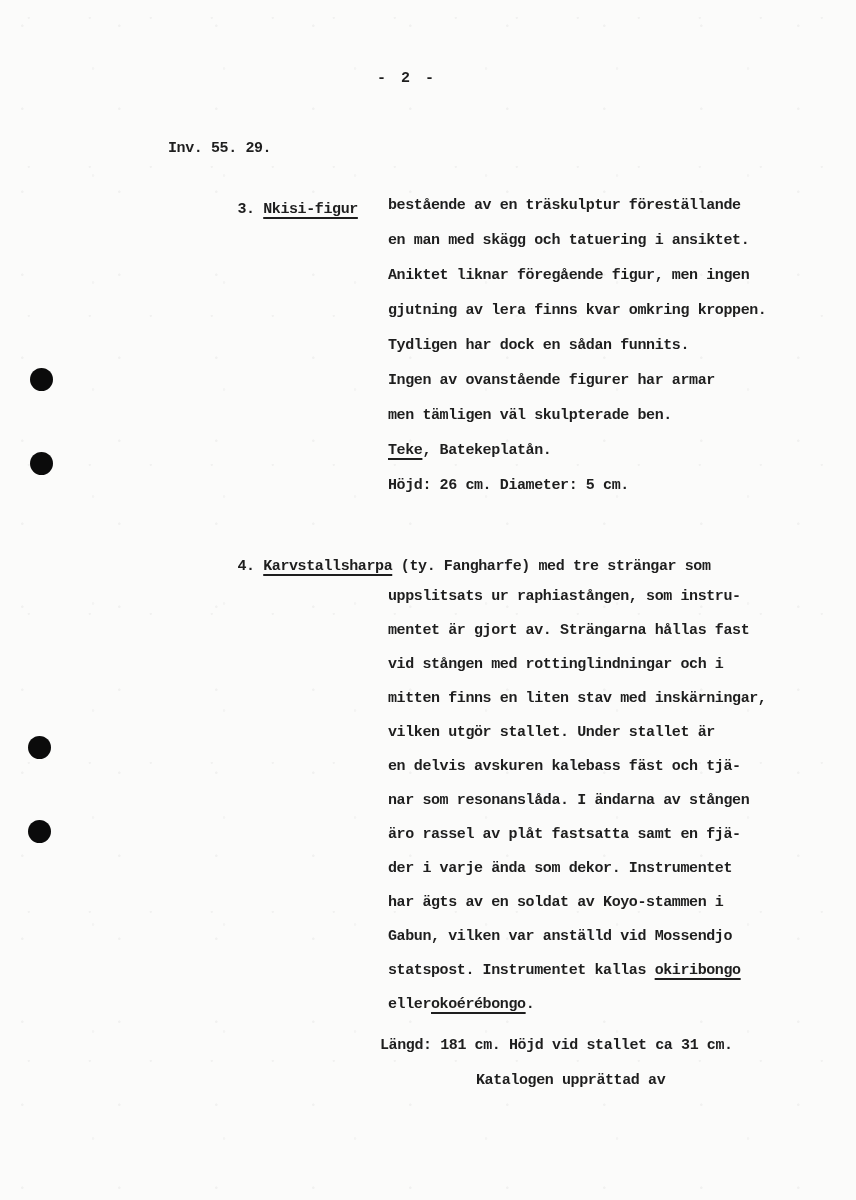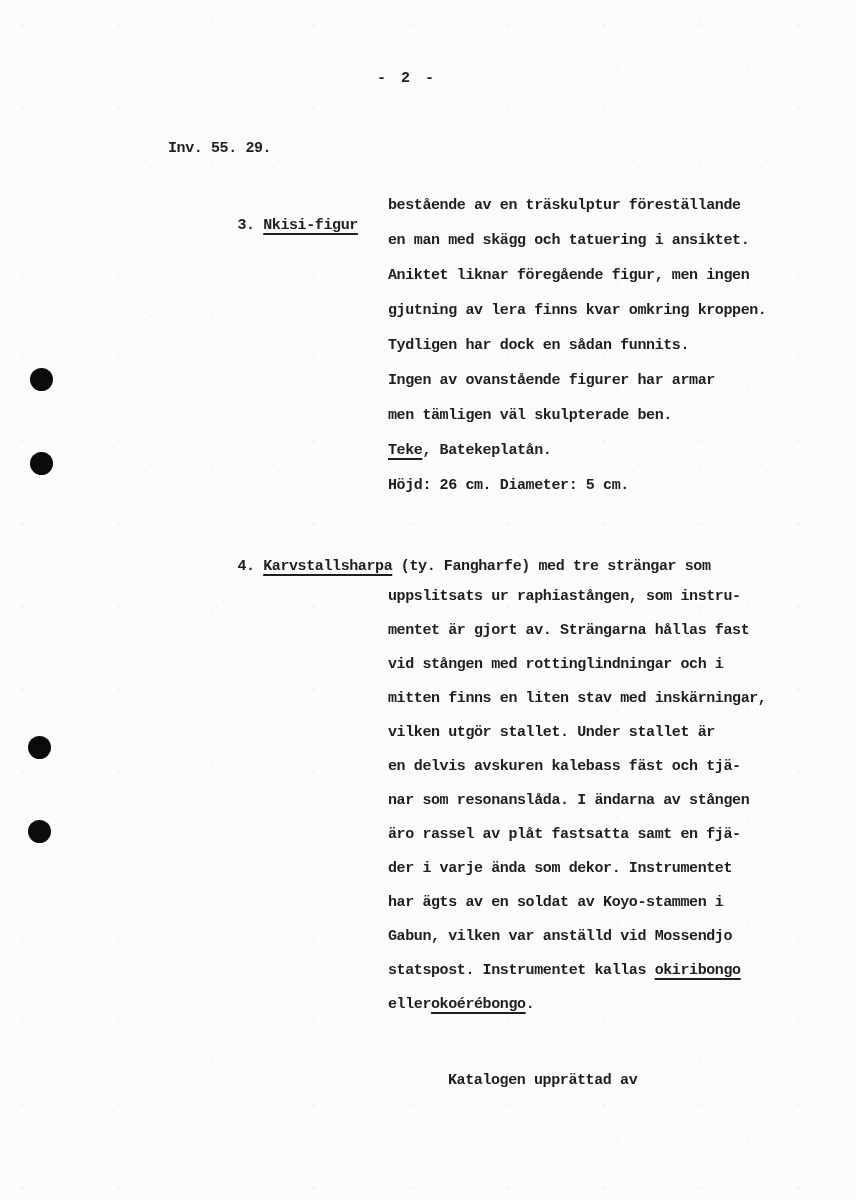--- a/index.html
+++ b/index.html
@@ -36,26 +36,27 @@
 
   <div class="hole" style="left:30px;top:368px;"></div>
   <div class="hole" style="left:30px;top:452px;"></div>
   <div class="hole" style="left:28px;top:736px;"></div>
   <div class="hole" style="left:28px;top:820px;"></div>
 
   <div class="abs pageno" style="left:377px;top:70px;">- 2 -</div>
 
   <div class="abs" style="left:168px;top:140px;font-family:Liberation Mono, monospace;">Inv. 55. 29.</div>
 
-  <div class="abs" style="left:203px;top:200px;">
+  <div class="abs" style="left:203px;top:184px;">
     <span>3. </span><span class="u">Nkisi-figur</span>
   </div>
   <div class="abs t3" style="left:388px;top:196px;"><div class="tline"><span>bestående av en träskulptur föreställande</span></div><div class="tline"><span>en man med skägg och tatuering i ansiktet.</span></div><div class="tline"><span>Aniktet liknar föregående figur, men ingen</span></div><div class="tline"><span>gjutning av lera finns kvar omkring kroppen.</span></div><div class="tline"><span>Tydligen har dock en sådan funnits.</span></div><div class="tline"><span>Ingen av ovanstående figurer har armar</span></div><div class="tline"><span>men tämligen väl skulpterade ben.</span></div><div class="tline"><span class="u">Teke</span><span>, Batekeplatån.</span></div><div class="tline"><span>Höjd: 26 cm. Diameter: 5 cm.</span></div></div>
 
   <div class="abs" style="left:203px;top:541px;text-align:center;">
     <span>4. </span><span class="u">Karvstallsharpa</span><span> (ty. Fangharfe) med tre strängar som</span>
   </div>
   <div class="abs t4" style="left:388px;top:587px;"><div class="tline"><span>uppslitsats ur raphiastången, som instru-</span></div><div class="tline"><span>mentet är gjort av. Strängarna hållas fast</span></div><div class="tline"><span>vid stången med rottinglindningar och i</span></div><div class="tline"><span>mitten finns en liten stav med inskärningar,</span></div><div class="tline"><span>vilken utgör stallet. Under stallet är</span></div><div class="tline"><span>en delvis avskuren kalebass fäst och tjä-</span></div><div class="tline"><span>nar som resonanslåda. I ändarna av stången</span></div><div class="tline"><span>äro rassel av plåt fastsatta samt en fjä-</span></div><div class="tline"><span>der i varje ända som dekor. Instrumentet</span></div><div class="tline"><span>har ägts av en soldat av Koyo-stammen i</span></div><div class="tline"><span>Gabun, vilken var anställd vid Mossendjo</span></div><div class="tline"><span>statspost. Instrumentet kallas </span><span class="u">okiribongo</span></div><div class="tline"><span>eller</span><span class="u">okoérébongo</span><span>.</span></div></div>
 
+  <div class="abs" style="left:380px;top:1037px;">Längd: 181 cm. Höjd vid stallet ca 31 cm.</div>
 
-  <div class="abs" style="left:448px;top:1072px;">Katalogen upprättad av</div>
+  <div class="abs" style="left:476px;top:1072px;">Katalogen upprättad av</div>
 
 </div>
 
 </body></html>

